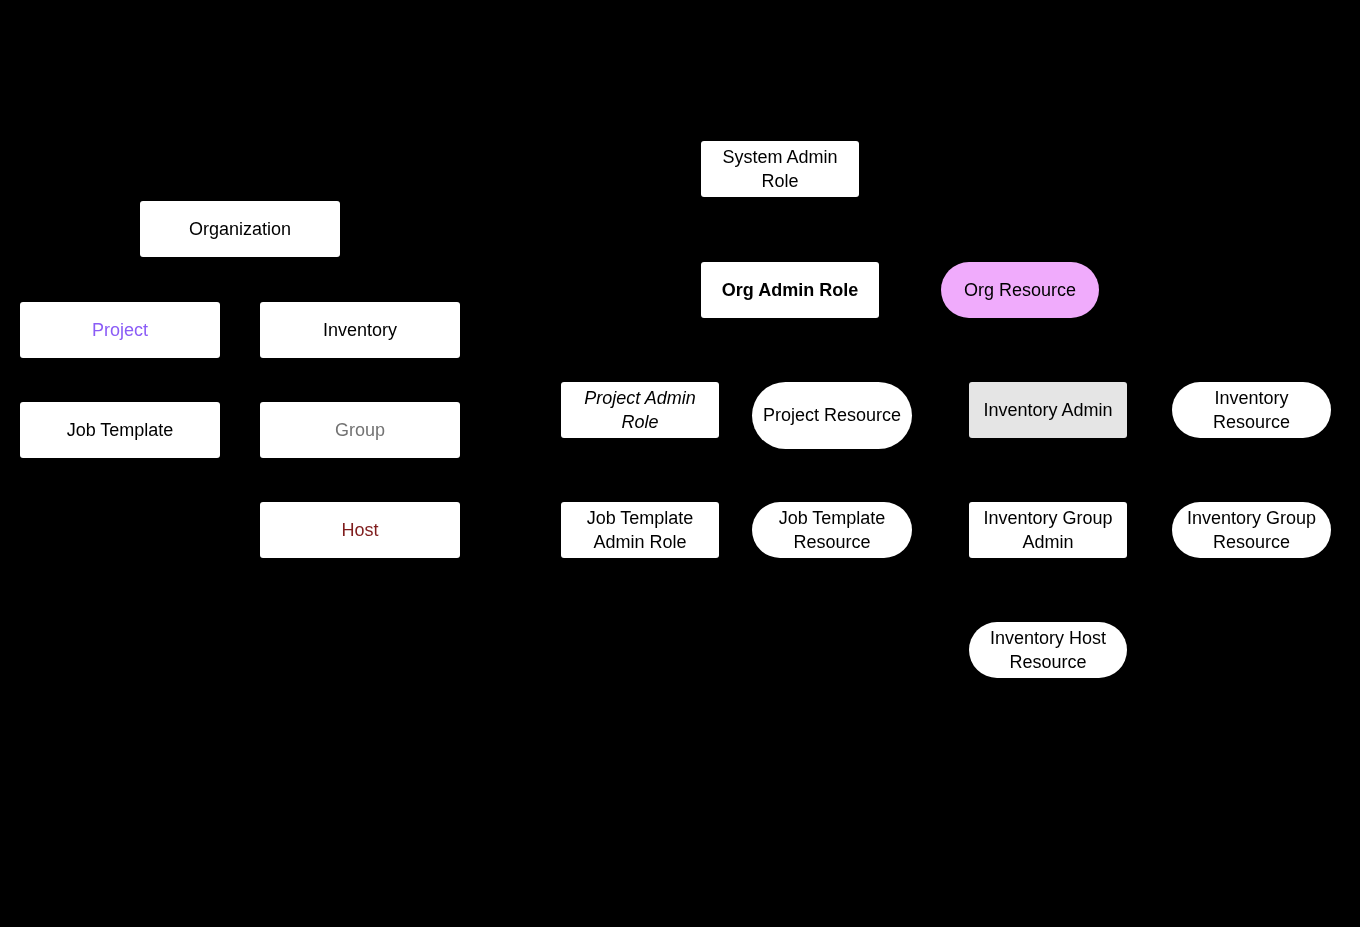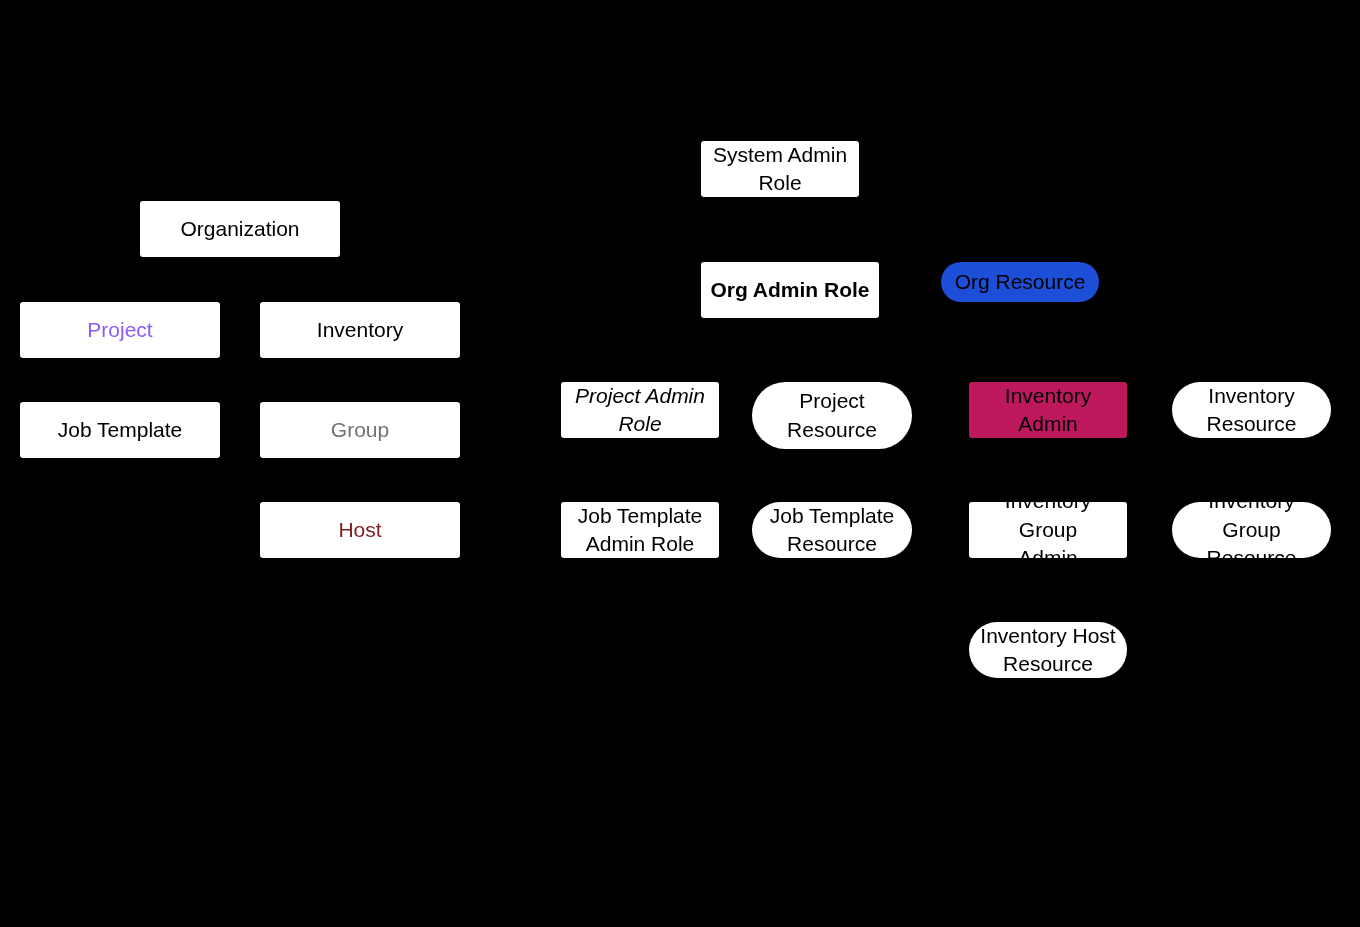--- a/index.html
+++ b/index.html
@@ -16,21 +16,21 @@
     font-family: "Liberation Sans", sans-serif;
   }
   .node {
     position: absolute;
     background: #ffffff;
     color: #000000;
     display: flex;
     align-items: center;
     justify-content: center;
     text-align: center;
-    font-size: 21px;
+    font-size: 18px;
     line-height: 1.35;
     box-sizing: border-box;
     padding: 2px 6px;
     white-space: pre-line;
   }
   .rect {
     border-radius: 3px;
   }
   .pill {
     border-radius: 999px;
@@ -42,25 +42,25 @@
 <div id="canvas" style="background: rgb(0, 0, 0);">
     <div class="node rect" style="left: 140px; top: 201px; width: 200px; height: 56px; background: rgb(255, 255, 255); color: rgb(0, 0, 0);"><span>Organization</span></div>
     <div class="node rect" style="left: 20px; top: 302px; width: 200px; height: 56px; background: rgb(255, 255, 255); color: #8b5cf6;"><span>Project</span></div>
     <div class="node rect" style="left: 260px; top: 302px; width: 200px; height: 56px; background: rgb(255, 255, 255); color: rgb(0, 0, 0);"><span>Inventory</span></div>
     <div class="node rect" style="left: 20px; top: 402px; width: 200px; height: 56px; background: rgb(255, 255, 255); color: rgb(0, 0, 0);"><span>Job Template</span></div>
     <div class="node rect" style="left: 260px; top: 402px; width: 200px; height: 56px; background: rgb(255, 255, 255); color: #737373; text-align: center;"><span>Group</span></div>
     <div class="node rect" style="left: 260px; top: 502px; width: 200px; height: 56px; background: rgb(255, 255, 255); color: #7f1d1d;"><span>Host</span></div>
     <div class="node rect" style="left: 701px; top: 141px; width: 158px; height: 56px; background: rgb(255, 255, 255); color: rgb(0, 0, 0);"><span>System Admin
 Role</span></div>
     <div class="node rect" style="left: 701px; top: 262px; width: 178px; height: 56px; background: rgb(255, 255, 255); color: rgb(0, 0, 0); font-weight: bold;"><span>Org Admin Role</span></div>
-    <div class="node pill" style="left: 941px; top: 262px; width: 158px; height: 40px; background: #1d4ed8; color: rgb(0, 0, 0);"><span>Org Resource</span></div>
+    <div class="node pill" style="left: 941px; top: 262px; width: 158px; height: 56px; background: #f0abfc; color: rgb(0, 0, 0);"><span>Org Resource</span></div>
     <div class="node rect" style="left: 561px; top: 382px; width: 158px; height: 56px; background: rgb(255, 255, 255); color: rgb(0, 0, 0); font-style: italic;"><span>Project Admin
 Role</span></div>
     <div class="node pill" style="left: 752px; top: 382px; width: 160px; height: 67px; background: rgb(255, 255, 255); color: rgb(0, 0, 0);"><span>Project Resource</span></div>
-    <div class="node rect" style="left: 969px; top: 382px; width: 158px; height: 56px; background: #be185d; color: rgb(0, 0, 0);"><span>Inventory Admin</span></div>
+    <div class="node rect" style="left: 969px; top: 382px; width: 158px; height: 56px; background: #e5e5e5; color: rgb(0, 0, 0);"><span>Inventory Admin</span></div>
     <div class="node pill" style="left: 1172px; top: 382px; width: 159px; height: 56px; background: rgb(255, 255, 255); color: rgb(0, 0, 0);"><span>Inventory
 Resource</span></div>
     <div class="node rect" style="left: 561px; top: 502px; width: 158px; height: 56px; background: rgb(255, 255, 255); color: rgb(0, 0, 0);"><span>Job Template
 Admin Role</span></div>
     <div class="node pill" style="left: 752px; top: 502px; width: 160px; height: 56px; background: rgb(255, 255, 255); color: rgb(0, 0, 0);"><span>Job Template
 Resource</span></div>
     <div class="node rect" style="left: 969px; top: 502px; width: 158px; height: 56px; background: rgb(255, 255, 255); color: rgb(0, 0, 0);"><span>Inventory Group
 Admin</span></div>
     <div class="node pill" style="left: 1172px; top: 502px; width: 159px; height: 56px; background: rgb(255, 255, 255); color: rgb(0, 0, 0);"><span>Inventory Group
 Resource</span></div>

